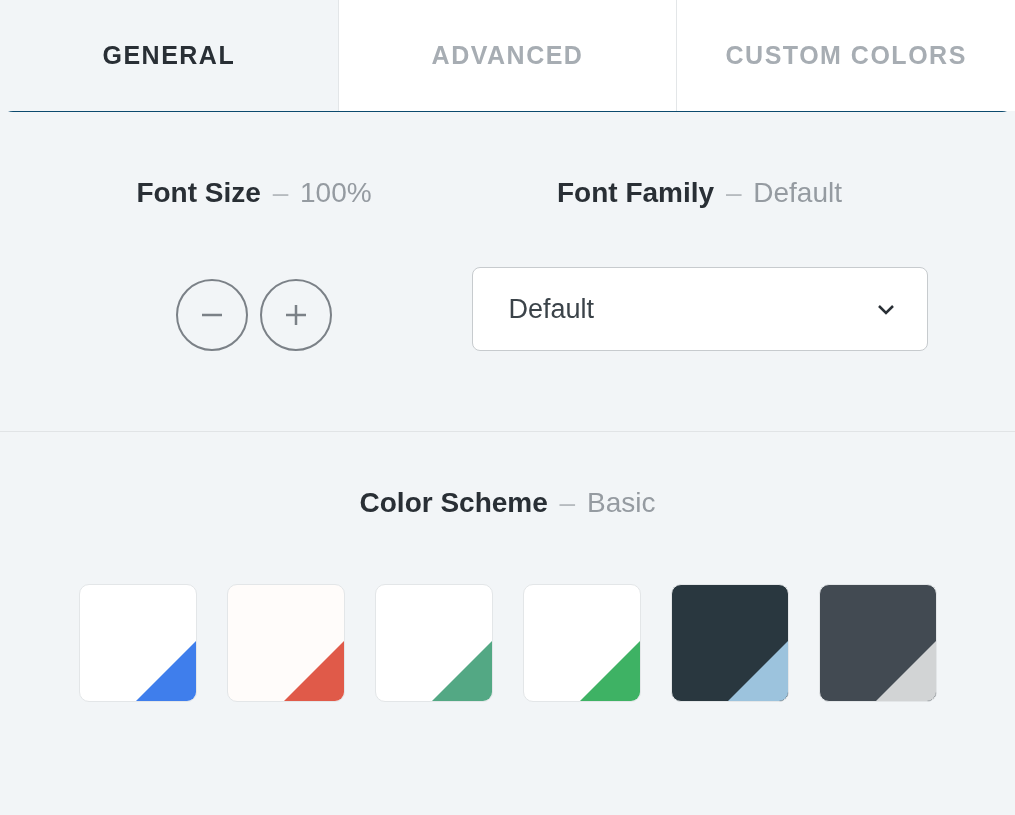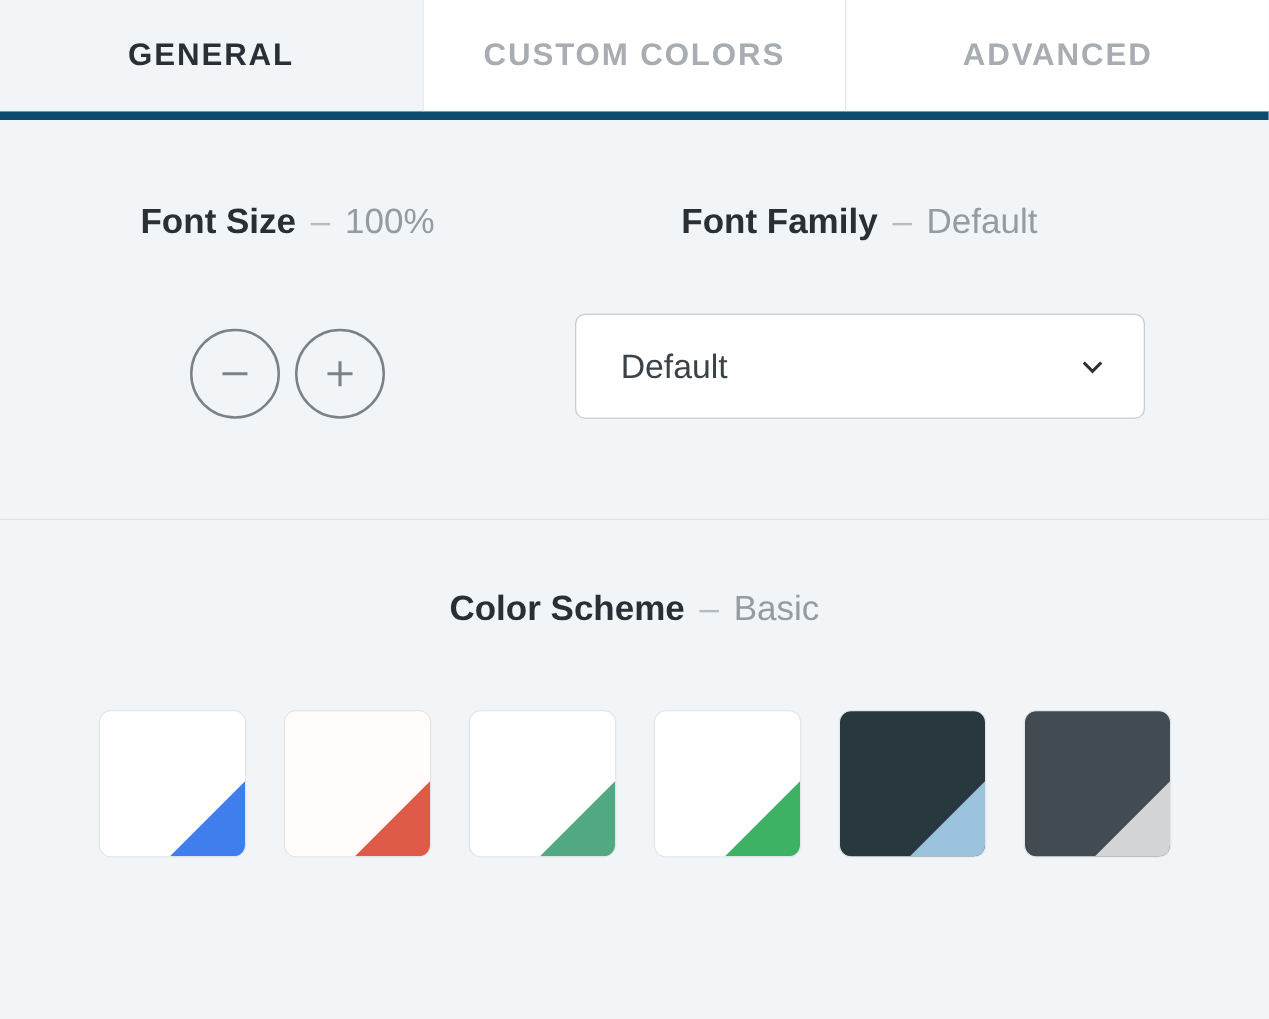--- a/index.html
+++ b/index.html
@@ -6,22 +6,23 @@
   body {
     width: 1015px;
     height: 815px;
     background: #f2f5f7;
     font-family: -apple-system, BlinkMacSystemFont, "Segoe UI", Helvetica, Arial, sans-serif;
     overflow: hidden;
   }
 
   .tabs {
     display: flex;
-    height: 96px;
-    border-bottom: 7px solid #0c4a6e;
+    height: 112px;
+    border-bottom: 1px solid #0c4a6e;
+    border-radius: 13px;
   }
   .tab {
     flex: 1;
     display: flex;
     align-items: center;
     justify-content: center;
     font-size: 25px;
     font-weight: 600;
     letter-spacing: 1.5px;
     text-transform: uppercase;
@@ -31,21 +32,21 @@
     cursor: pointer;
   }
   .tab.active {
     background: #f2f5f7;
     color: #292f35;
     border-left: none;
   }
 
   .panel-top {
     display: flex;
-    padding: 65px 50px 80px 50px;
+    padding: 65px 50px 80px 74px;
     border-bottom: 1px solid #e1e4e6;
   }
   .col-left {
     width: 360px;
     display: flex;
     flex-direction: column;
     align-items: center;
   }
   .col-right {
     flex: 1;
@@ -127,24 +128,24 @@
   }
 </style>
 </head>
 <body>
 
 <div class="tabs">
   <div class="tab active">
     <span>General</span>
   </div>
   <div class="tab">
+    <span>Advanced</span>
+  </div>
+  <div class="tab">
     <span>Custom Colors</span>
-  </div>
-  <div class="tab">
-    <span>Advanced</span>
   </div>
 </div>
 
 <div class="panel-top">
   <div class="col-left">
     <div class="heading">
       <span>Font Size</span>
       <span class="dash">–</span>
       <span class="value">100%</span>
     </div>

